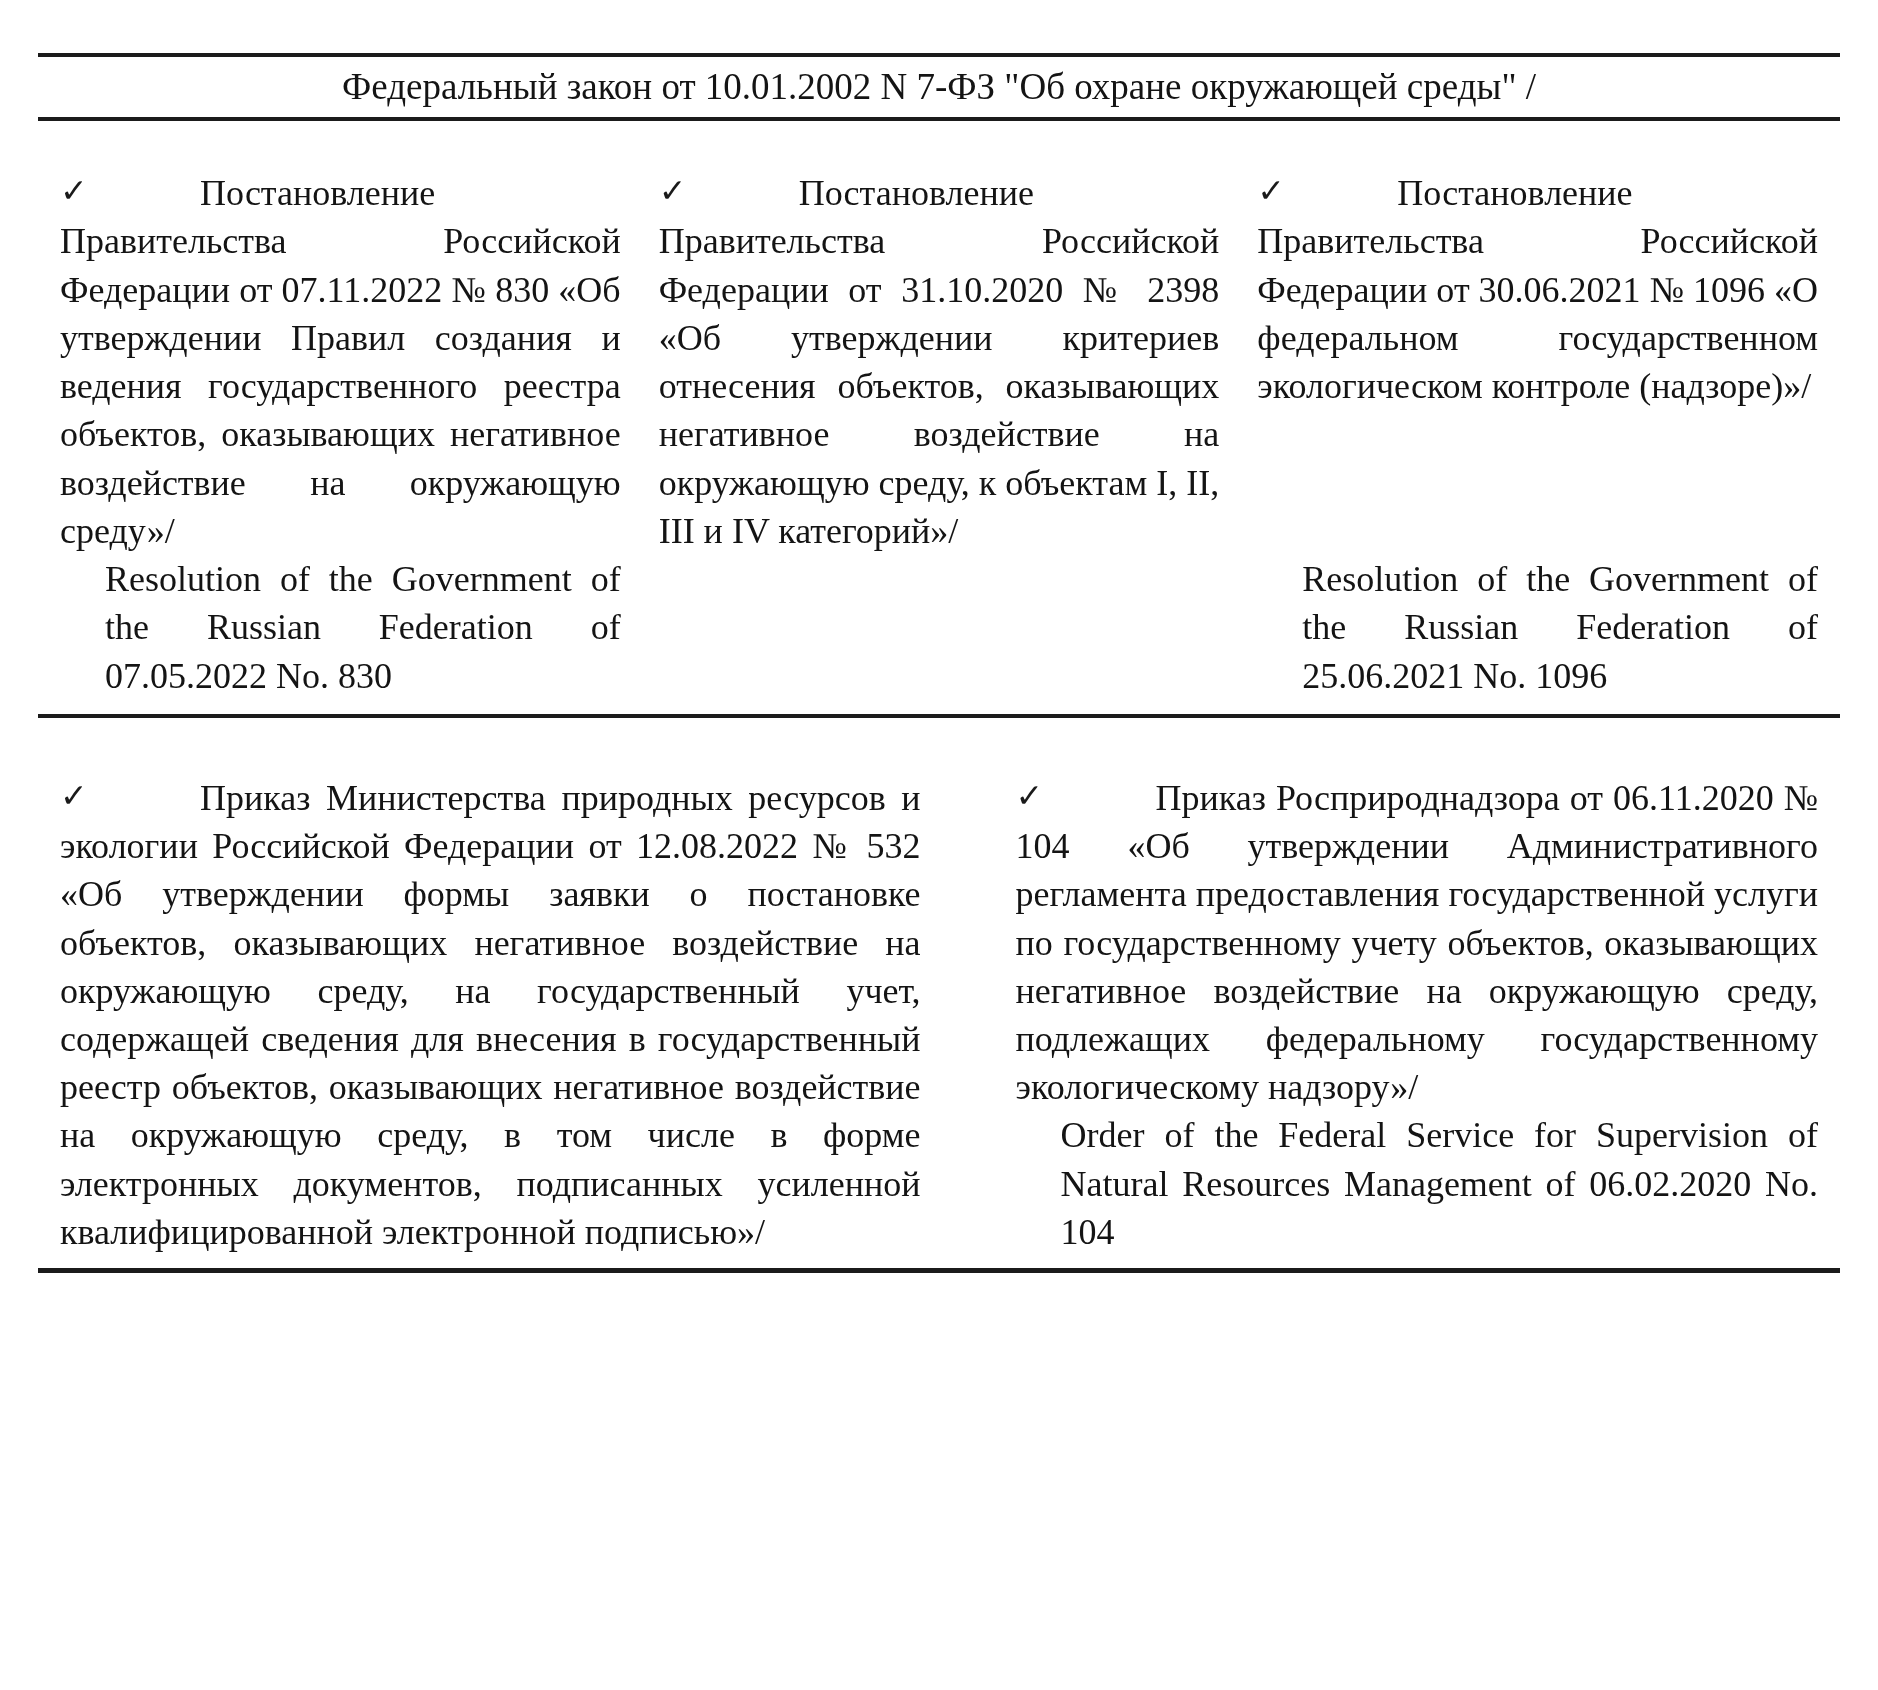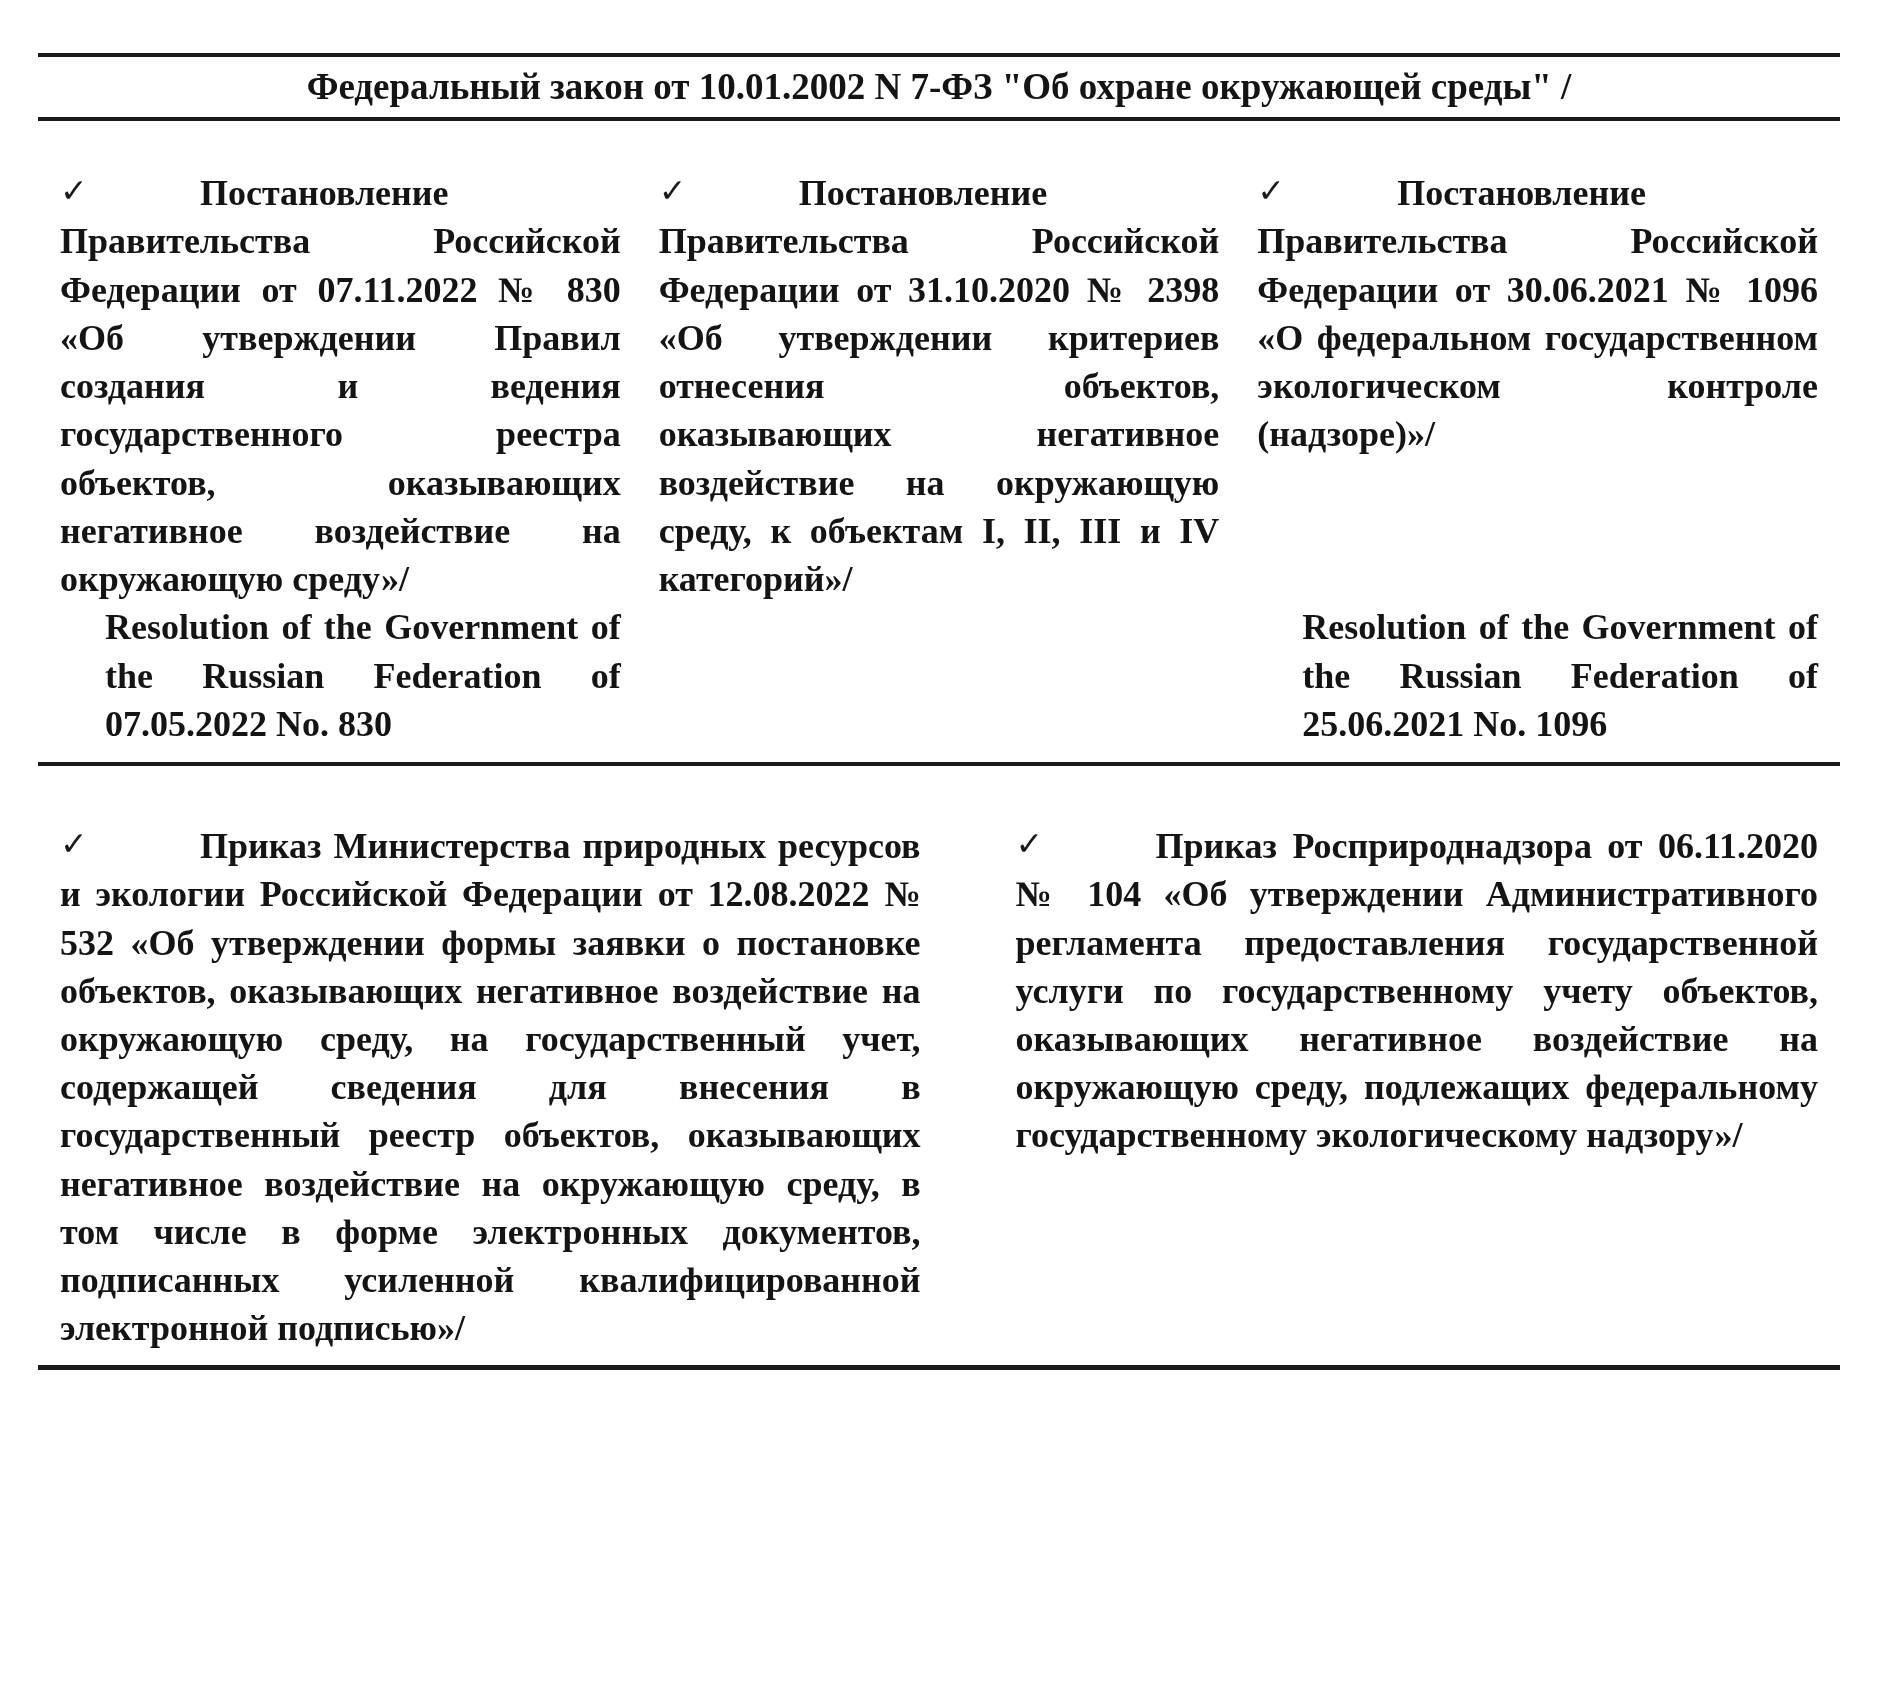--- a/index.html
+++ b/index.html
@@ -7,21 +7,20 @@
     margin: 0; padding: 0;
     background: #ffffff;
     width: 1878px; height: 1690px;
     color: #141414;
     font-family: "Liberation Serif", "DejaVu Serif", serif;
   }
   .page {
     width: 1878px; height: 1690px;
     padding: 53px 38px 16px 38px;
     overflow: hidden;
-    font-weight: bold;
   }
   .rule { height: 4px; background: #1b1b1b; }
   .rule.bottom { height: 5px; }
 
   .doc-header {
     text-align: center;
     font-size: 37px;
     line-height: 1.25;
     padding: 7px 40px 7px 40px;
   }
@@ -94,19 +93,20 @@
   <div class="rule"></div>
 
   <div class="row row-orders">
 
     <div class="cell">
       <p class="ru"><span class="chk">✓</span><span>Приказ Министерства природных ресурсов и экологии Российской Федерации от 12.08.2022 № 532 «Об утверждении формы заявки о постановке объектов, оказывающих негативное воздействие на окружающую среду, на государственный учет, содержащей сведения для внесения в государственный реестр объектов, оказывающих негативное воздействие на окружающую среду, в том числе в форме электронных документов, подписанных усиленной квалифицированной электронной подписью»/</span></p>
     </div>
 
     <div class="cell">
       <p class="ru"><span class="chk">✓</span><span>Приказ Росприроднадзора от 06.11.2020 № 104 «Об утверждении Административного регламента предоставления государственной услуги по государственному учету объектов, оказывающих негативное воздействие на окружающую среду, подлежащих федеральному государственному экологическому надзору»/</span></p>
+      <p class="en">Order of the Federal Service for Supervision of Natural Resources Management of 06.02.2020 No. 104</p>
     </div>
 
   </div>
 
   <div class="rule bottom"></div>
 
 </div>
 
 </body></html>

